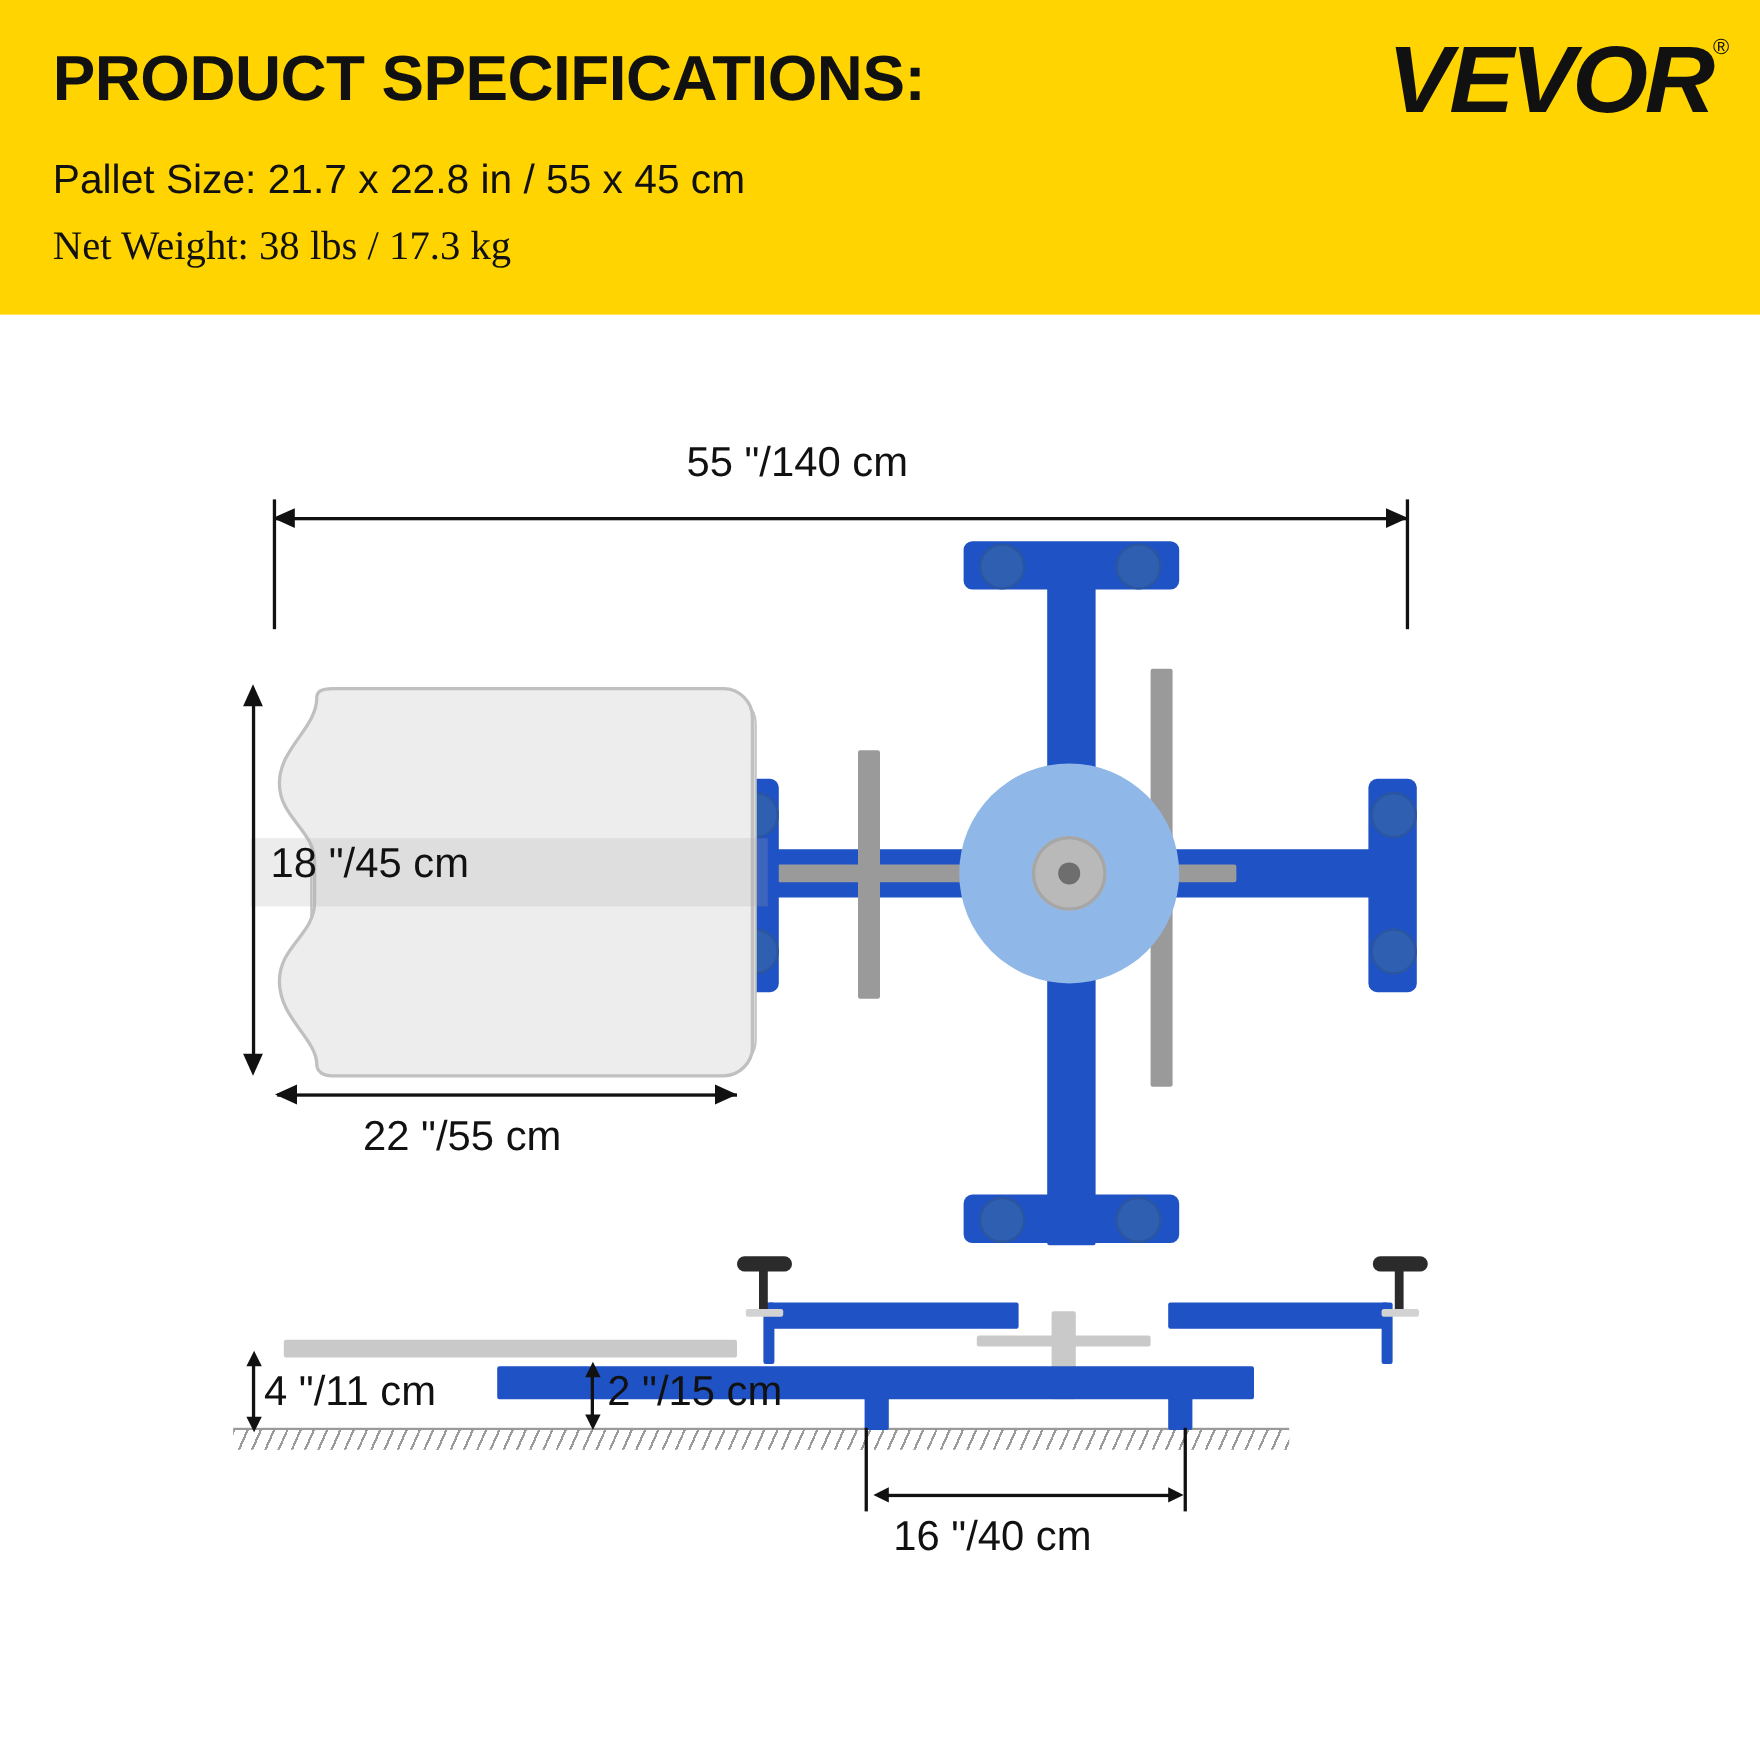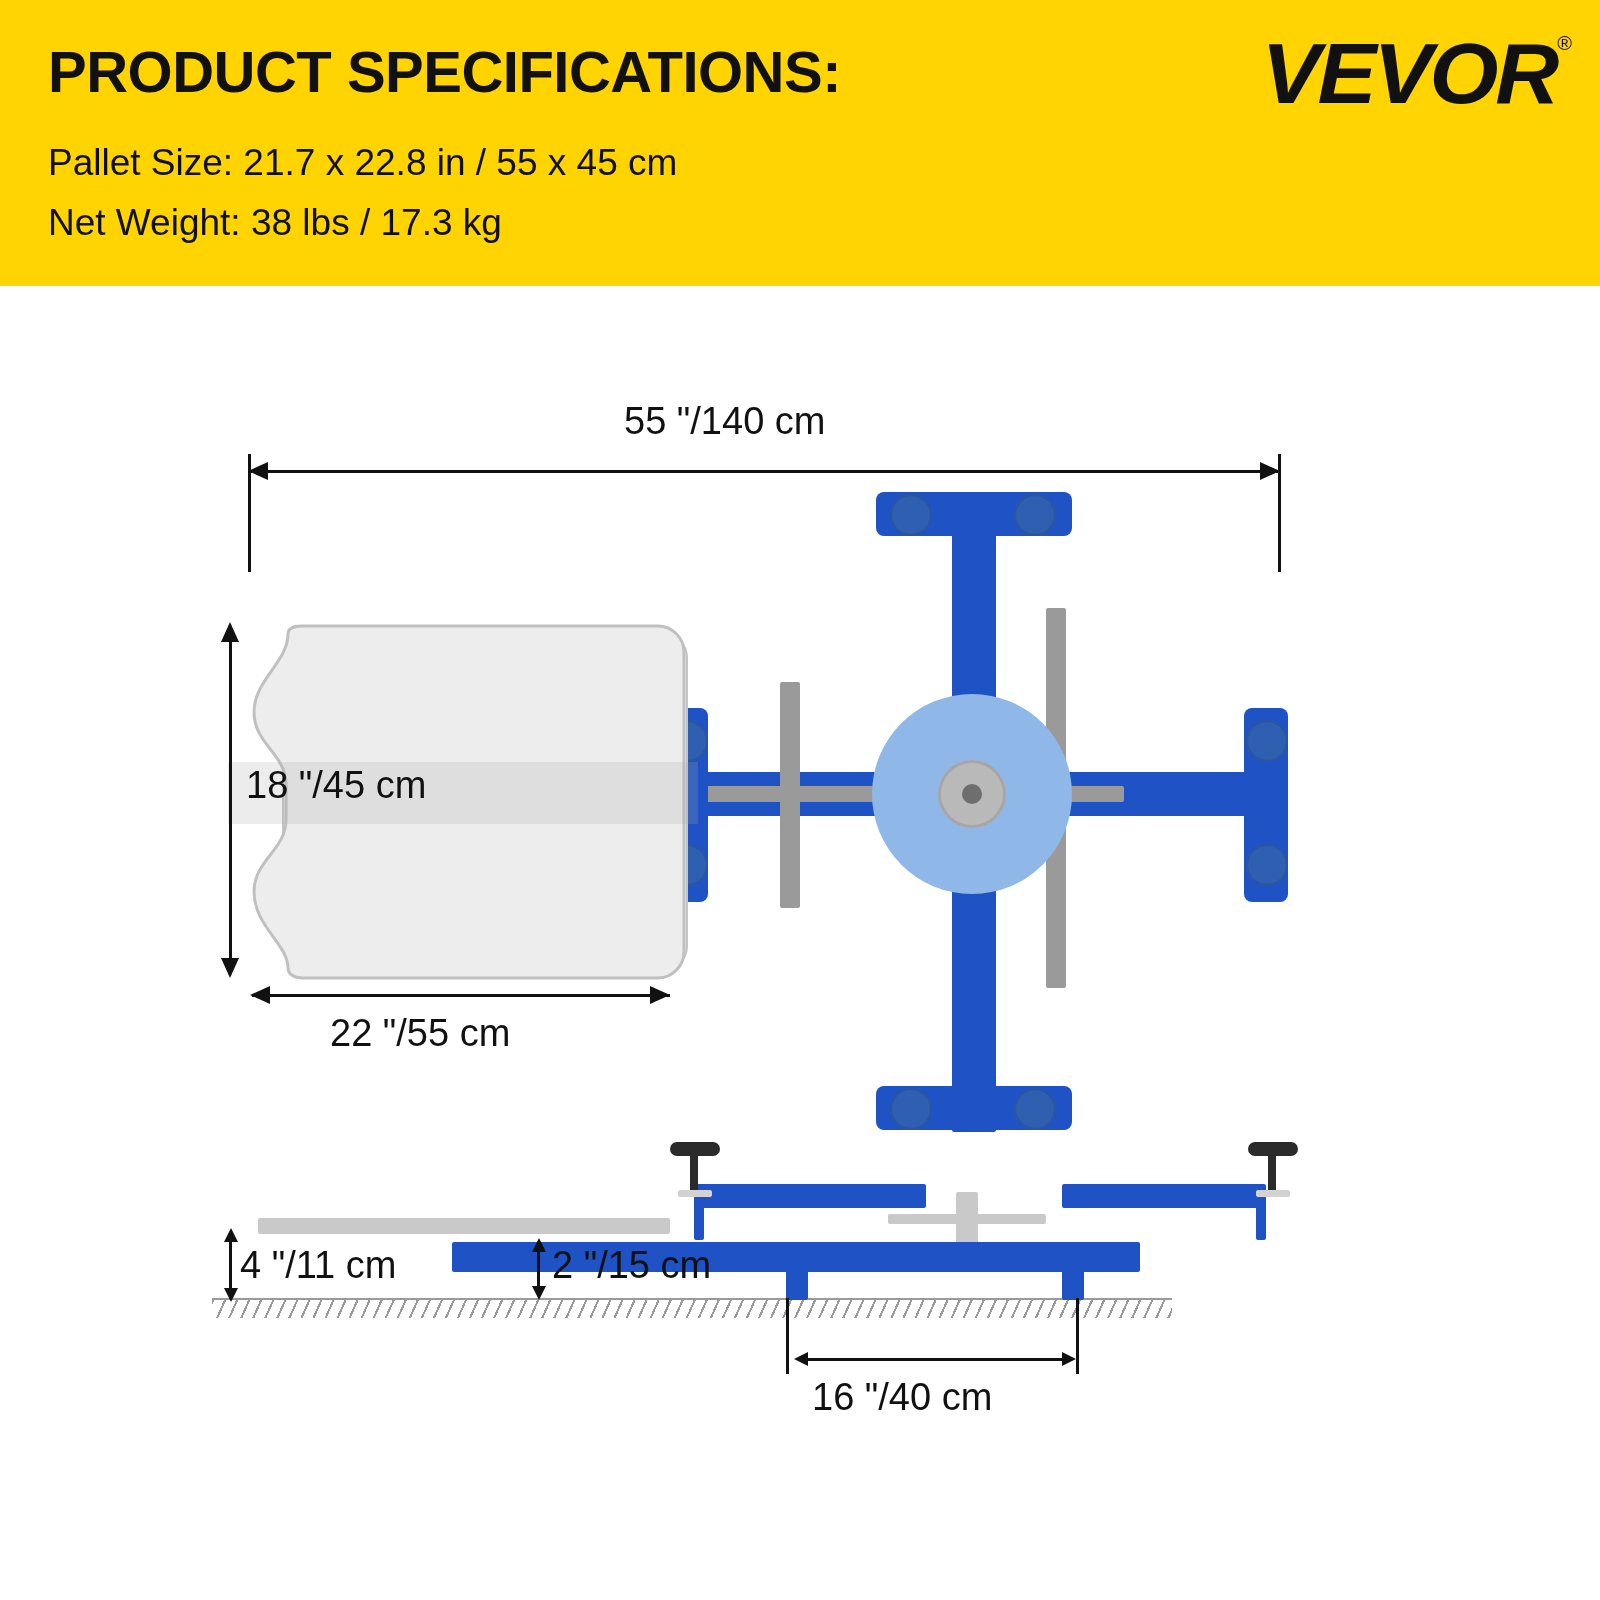--- a/index.html
+++ b/index.html
@@ -45,20 +45,21 @@
     color: #111111;
     white-space: nowrap;
   }
   .spec-line2 {
     position: absolute;
     left: 48px;
     top: 202px;
     font-size: 37px;
     color: #111111;
     white-space: nowrap;
+    font-family: Liberation Serif, serif;
   }
   .brand {
     position: absolute;
     right: 44px;
     top: 24px;
     font-size: 86px;
     font-weight: bold;
     font-style: italic;
     letter-spacing: -3px;
     color: #111111;

